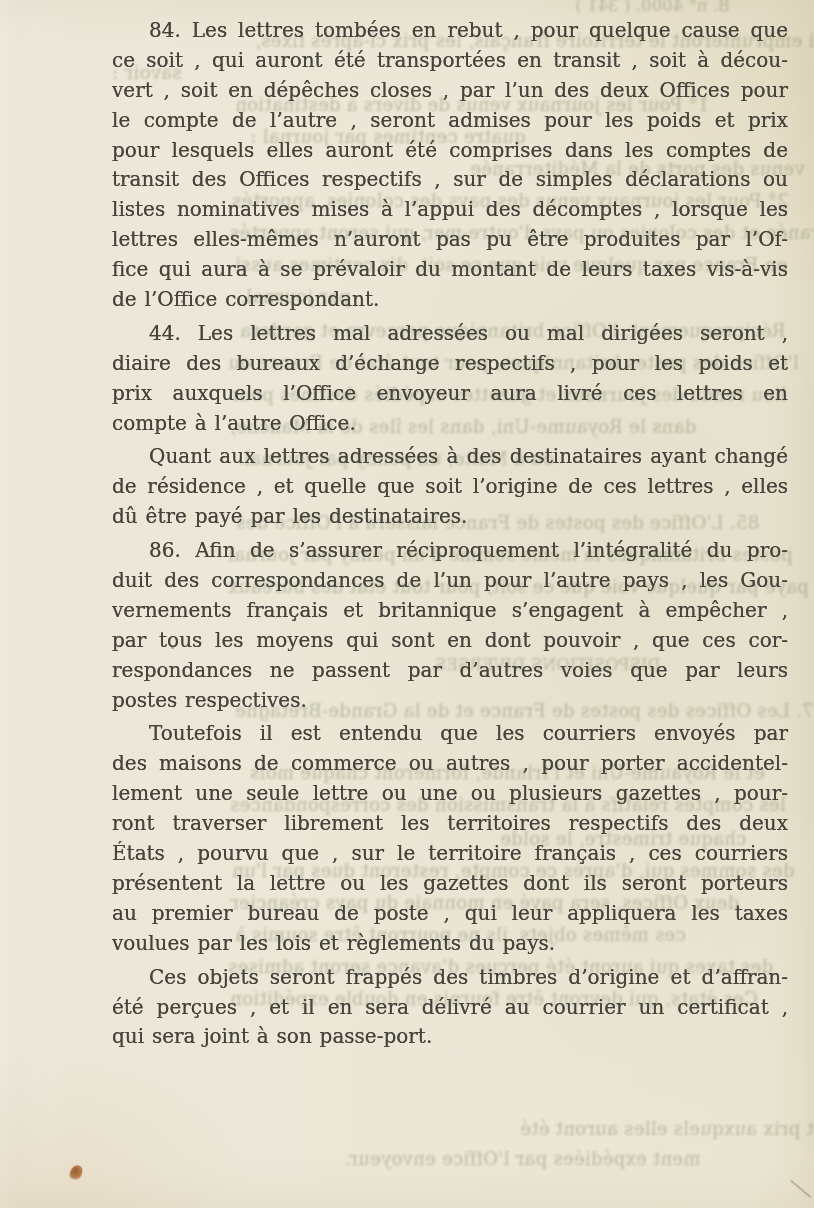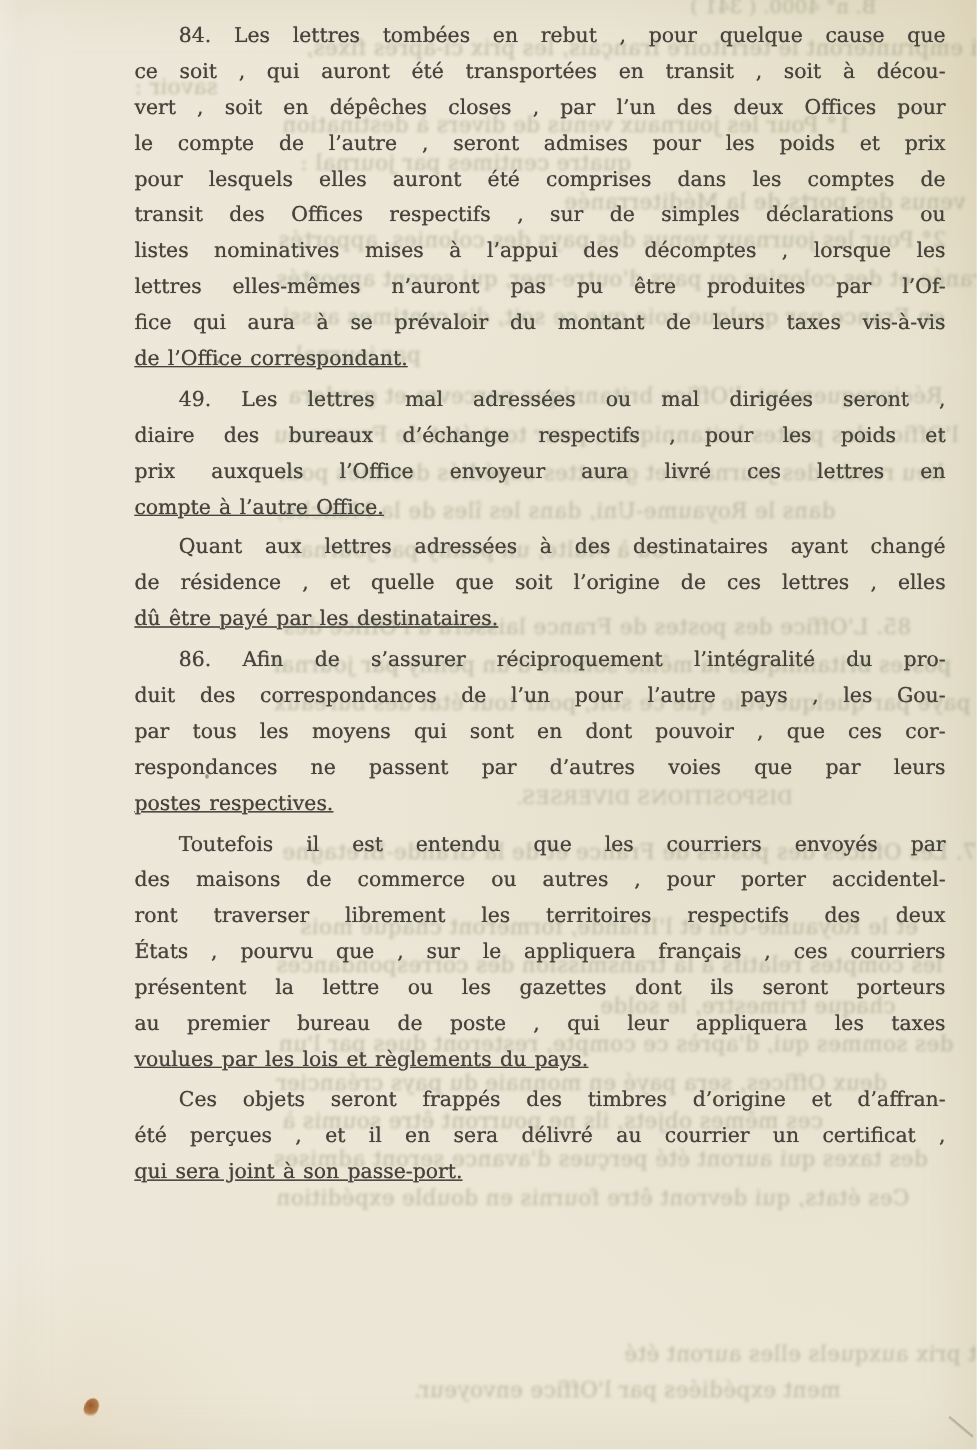--- a/index.html
+++ b/index.html
@@ -20,36 +20,36 @@
     position:absolute;
     white-space:nowrap;
     transform:scaleX(-1);
     filter:blur(1.3px);
     color:rgba(122,128,96,0.42);
     letter-spacing:0.3px;
   }
   .text-block{
     position:absolute;
     left:112px;top:16px;width:676px;
-    font-size:17px;
+    font-size:20px;
     line-height:29.9px;
     color:#45433c;
     text-shadow:0 0 0.6px rgba(70,66,58,0.85);
   }
   .para{margin-bottom:4px;}
   .para:last-child{margin-bottom:0;}
   .line{
     height:29.9px;
     text-align:justify;
     text-align-last:justify;
     word-spacing:1.5px;
     white-space:nowrap;
     overflow:visible;
   }
-  .line.endline{text-align-last:left;text-decoration:underline;}
+  .line.endline{text-align-last:left;}
   .line.indent{padding-left:37px;}
   .foxing{
     position:absolute;left:70px;top:1165px;width:12px;height:16px;
     background:radial-gradient(circle at 42% 40%, #9c5b2d 0%, #b5804d 55%, rgba(181,128,77,0) 78%);
     border-radius:60% 40% 55% 45%;
     filter:blur(0.4px);
     transform:rotate(12deg);
   }
   .speck{position:absolute;border-radius:50%;background:rgba(86,76,58,0.5);}
   .speck.s1{left:181px;top:300px;width:3px;height:3px;}
@@ -104,42 +104,44 @@
         <div class="line">vert , soit en dépêches closes , par l’un des deux Offices pour</div>
         <div class="line">le compte de l’autre , seront admises pour les poids et prix</div>
         <div class="line">pour lesquels elles auront été comprises dans les comptes de</div>
         <div class="line">transit des Offices respectifs , sur de simples déclarations ou</div>
         <div class="line">listes nominatives mises à l’appui des décomptes , lorsque les</div>
         <div class="line">lettres elles-mêmes n’auront pas pu être produites par l’Of-</div>
         <div class="line">fice qui aura à se prévaloir du montant de leurs taxes vis-à-vis</div>
         <div class="line endline">de l’Office correspondant.</div>
       </div>
       <div class="para">
-        <div class="line indent">49. Les lettres mal adressées ou mal dirigées seront ,</div>
+        <div class="line indent">44. Les lettres mal adressées ou mal dirigées seront ,</div>
         <div class="line">diaire des bureaux d’échange respectifs , pour les poids et</div>
         <div class="line">prix auxquels l’Office envoyeur aura livré ces lettres en</div>
         <div class="line endline">compte à l’autre Office.</div>
       </div>
       <div class="para">
         <div class="line indent">Quant aux lettres adressées à des destinataires ayant changé</div>
         <div class="line">de résidence , et quelle que soit l’origine de ces lettres , elles</div>
         <div class="line endline">dû être payé par les destinataires.</div>
       </div>
       <div class="para">
         <div class="line indent">86. Afin de s’assurer réciproquement l’intégralité du pro-</div>
         <div class="line">duit des correspondances de l’un pour l’autre pays , les Gou-</div>
+        <div class="line">vernements français et britannique s’engagent à empêcher ,</div>
         <div class="line">par tous les moyens qui sont en dont pouvoir , que ces cor-</div>
         <div class="line">respondances ne passent par d’autres voies que par leurs</div>
         <div class="line endline">postes respectives.</div>
       </div>
       <div class="para">
         <div class="line indent">Toutefois il est entendu que les courriers envoyés par</div>
         <div class="line">des maisons de commerce ou autres , pour porter accidentel-</div>
+        <div class="line">lement une seule lettre ou une ou plusieurs gazettes , pour-</div>
         <div class="line">ront traverser librement les territoires respectifs des deux</div>
-        <div class="line">États , pourvu que , sur le appliquera français , ces courriers</div>
+        <div class="line">États , pourvu que , sur le territoire français , ces courriers</div>
         <div class="line">présentent la lettre ou les gazettes dont ils seront porteurs</div>
         <div class="line">au premier bureau de poste , qui leur appliquera les taxes</div>
         <div class="line endline">voulues par les lois et règlements du pays.</div>
       </div>
       <div class="para">
         <div class="line indent">Ces objets seront frappés des timbres d’origine et d’affran-</div>
         <div class="line">été perçues , et il en sera délivré au courrier un certificat ,</div>
         <div class="line endline">qui sera joint à son passe-port.</div>
       </div>
     </div>

